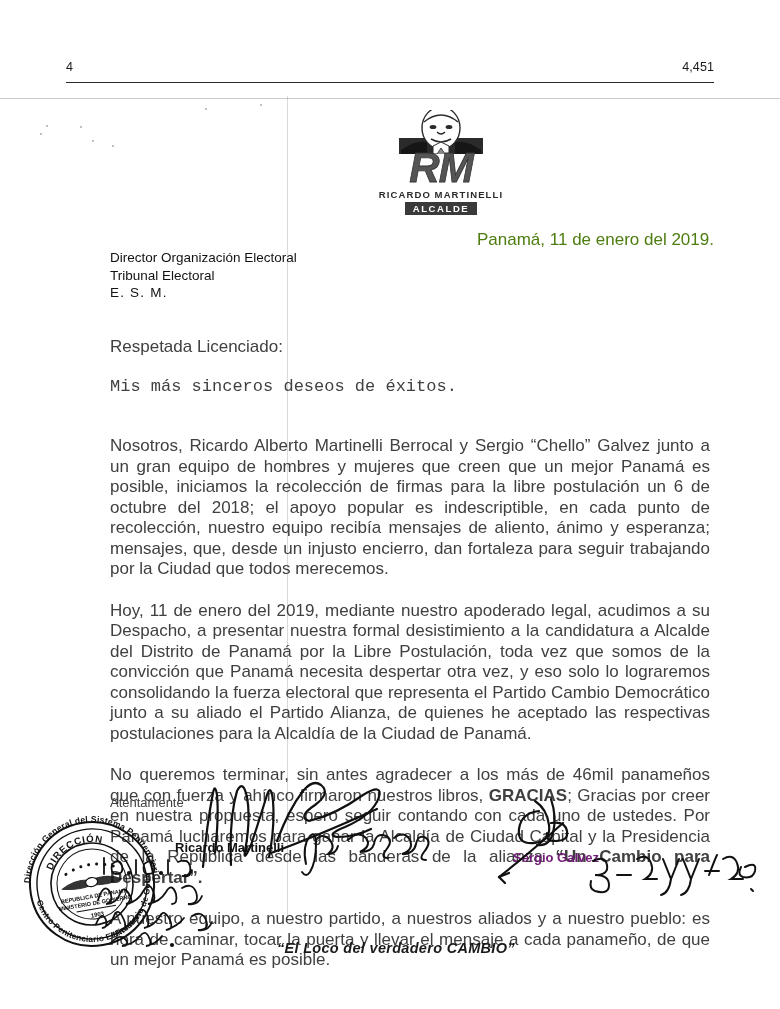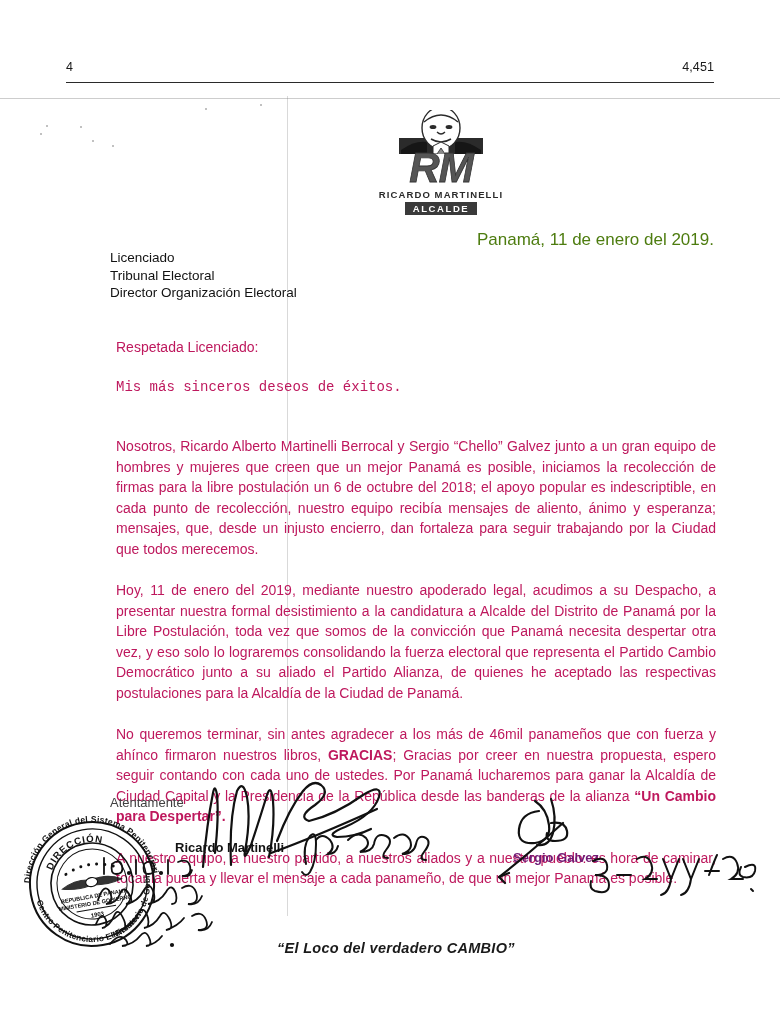--- a/index.html
+++ b/index.html
@@ -99,25 +99,25 @@
     font-size: 13.5px;
     line-height: 17.5px;
     color: #121212;
   }
   .addressee .bold { font-weight: bold; letter-spacing: 0.2px; }
   .addressee .esm { letter-spacing: 1.2px; }
 
   
   .letter-body {
     position: absolute;
-    left: 116px;
+    left: 110px;
     top: 338px;
     width: 600px;
-    font-size: 14px;
-    color: #be185d;
+    font-size: 17px;
+    color: #404040;
   }
   .salutation { margin: 0 0 22px 0; line-height: 18px; }
   .wish { margin: 0 0 40px 0; line-height: 18px; font-family: Liberation Mono, monospace; }
   .para {
     margin: 4px 0 21px 0;
     line-height: 20.5px;
     text-align: justify;
   }
   .para b { font-weight: bold; }
 
@@ -235,23 +235,23 @@
       <g>
         <rect x="34" y="92" width="72" height="13" fill="#3a3a3a"></rect>
         <text x="70" y="102" text-anchor="middle" font-family="Liberation Sans, sans-serif" font-size="9.5" font-weight="bold" letter-spacing="1.6" fill="#ffffff">ALCALDE</text>
       </g>
     </svg>
   </div>
 
   <div class="place-date">Panamá, 11 de enero del 2019.</div>
 
   <div class="addressee">
-    <div>Licenciado</div>
+    <div>Director Organización Electoral</div>
     <div>Tribunal Electoral</div>
-    <div>Director Organización Electoral</div>
+    <div class="esm">E.  S.   M.</div>
   </div>
 
   <div class="letter-body">
     <p class="salutation">Respetada Licenciado:</p>
     <p class="wish">Mis más sinceros deseos de éxitos.</p>
     <div id="paragraphs-container">
         <p class="para"><span>Nosotros, Ricardo Alberto Martinelli Berrocal y Sergio “Chello” Galvez junto a un gran equipo de hombres y mujeres que creen que un mejor Panamá es posible, iniciamos la recolección de firmas para la libre postulación un 6 de octubre del 2018; el apoyo popular es indescriptible, en cada punto de recolección, nuestro equipo recibía mensajes de aliento, ánimo y esperanza; mensajes, que, desde un injusto encierro, dan fortaleza para seguir trabajando por la Ciudad que todos merecemos.</span></p>
         <p class="para"><span>Hoy, 11 de enero del 2019, mediante nuestro apoderado legal, acudimos a su Despacho, a presentar nuestra formal desistimiento a la candidatura a Alcalde del Distrito de Panamá por la Libre Postulación, toda vez que somos de la convicción que Panamá necesita despertar otra vez, y eso solo lo lograremos consolidando la fuerza electoral que representa el Partido Cambio Democrático junto a su aliado el Partido Alianza, de quienes he aceptado las respectivas postulaciones para la Alcaldía de la Ciudad de Panamá.</span></p>
         <p class="para"><span>No queremos terminar, sin antes agradecer a los más de 46mil panameños que con fuerza y ahínco firmaron nuestros libros, </span><b>GRACIAS</b><span>; Gracias por creer en nuestra propuesta, espero seguir contando con cada uno de ustedes. Por Panamá lucharemos para ganar la Alcaldía de Ciudad Capital y la Presidencia de la República desde las banderas de la alianza </span><b>“Un Cambio para Despertar”.</b></p>
         <p class="para"><span>A nuestro equipo, a nuestro partido, a nuestros aliados y a nuestro pueblo: es hora de caminar, tocar la puerta y llevar el mensaje a cada panameño, de que un mejor Panamá es posible.</span></p>

